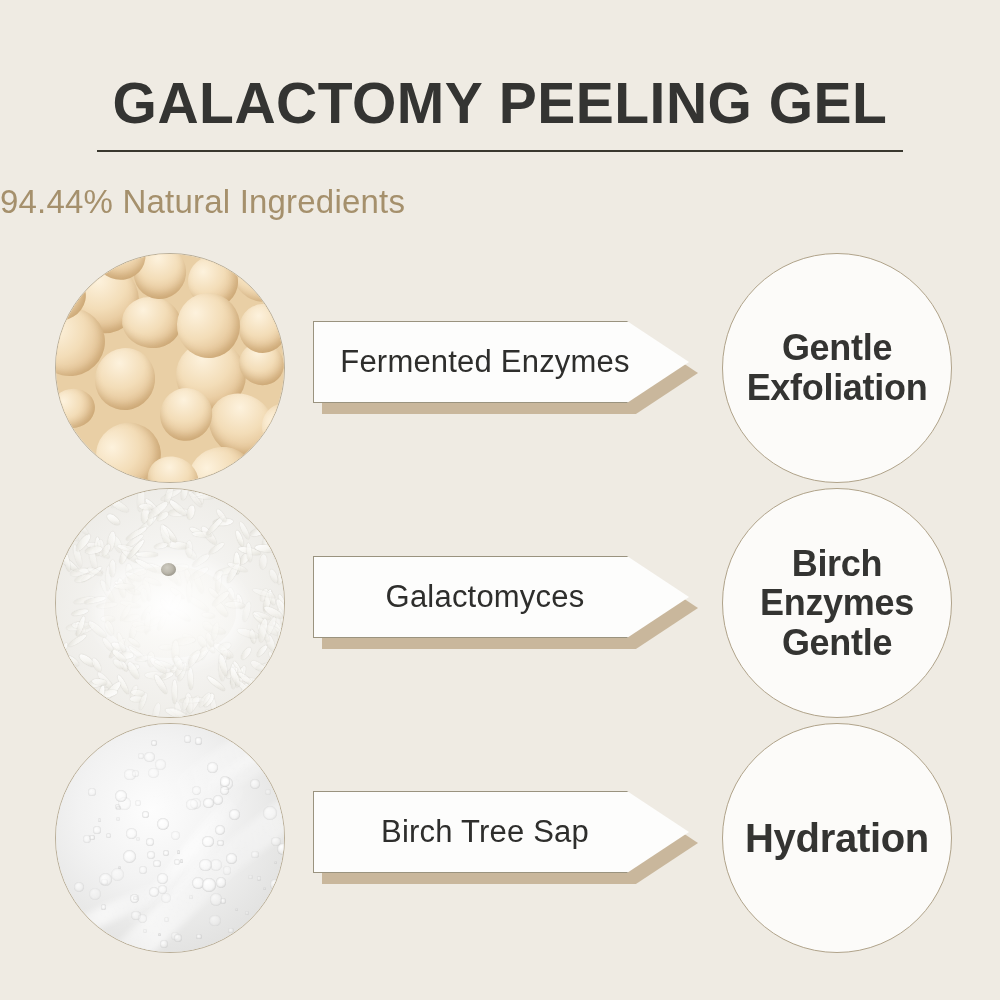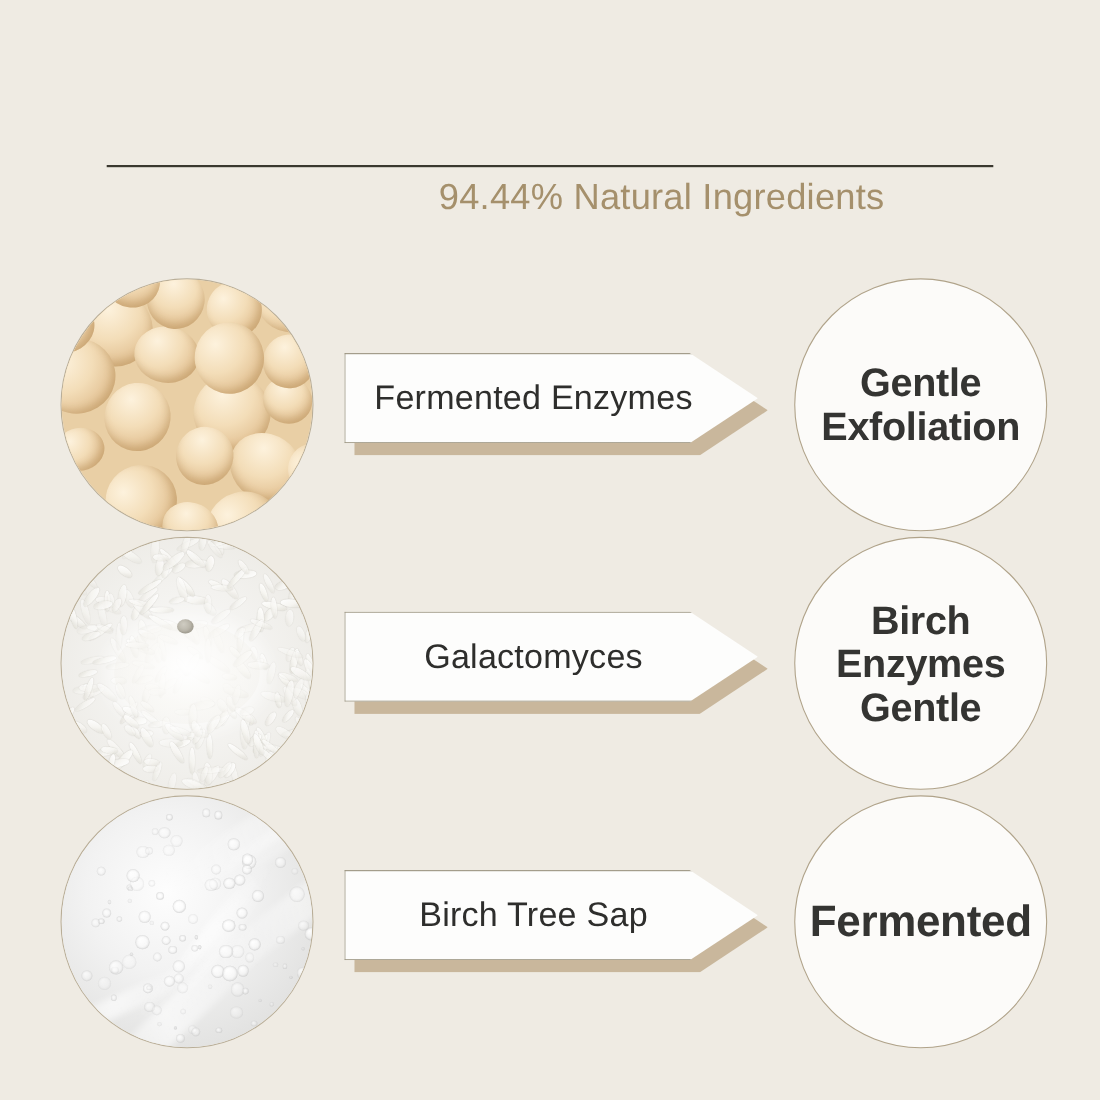--- a/index.html
+++ b/index.html
@@ -48,23 +48,23 @@
     position: absolute;
     left: 97px;
     top: 150px;
     width: 806px;
     height: 2px;
     background: #3a382f;
   }
   .subtitle {
     position: absolute;
     left: 0;
-    top: 160px;
+    top: 183px;
     width: 804px;
-    text-align: right;
+    text-align: left;
     font-family: "Liberation Sans", sans-serif;
     font-weight: normal;
     font-size: 33px;
     color: #A5906C;
     letter-spacing: 0.2px;
   }
 
   
   .row {
     position: absolute;
@@ -232,20 +232,21 @@
   .benefit-label.size-2 { font-size: 36px; }
   .benefit-label.size-3 { font-size: 36px; }
   .benefit-label.size-1 { font-size: 40px; }
 </style>
 </head>
 <body>
 
 <div class="page">
 
   <div class="header">
+    <div class="title">GALACTOMY PEELING GEL</div>
     <div class="title-rule"></div>
     <div class="subtitle">94.44% Natural Ingredients</div>
   </div>
 
   <div class="row row-1">
 
     <div class="photo-circle">
       <div class="photo-inner soy" id="soy-art">
           <div class="bean" style="left:39.1px;top:93.6px;width:59.5px;height:62.3px;transform:rotate(17.2deg);"></div>
           <div class="bean" style="left:119.8px;top:87.4px;width:69.7px;height:68.5px;transform:rotate(11.4deg);"></div>
@@ -751,18 +752,18 @@
     <div class="banner-wrap">
       <div class="banner-shadow"></div>
       <div class="banner-face">
         <span class="banner-label">Birch Tree Sap</span>
       </div>
       <div class="banner-outline"></div>
     </div>
 
     <div class="benefit-circle">
       <div class="benefit-label size-1">
-        <div>Fermented</div>
+        <div>Hydration</div>
       </div>
     </div>
   </div>
 
 </div>
 
 </body></html>

